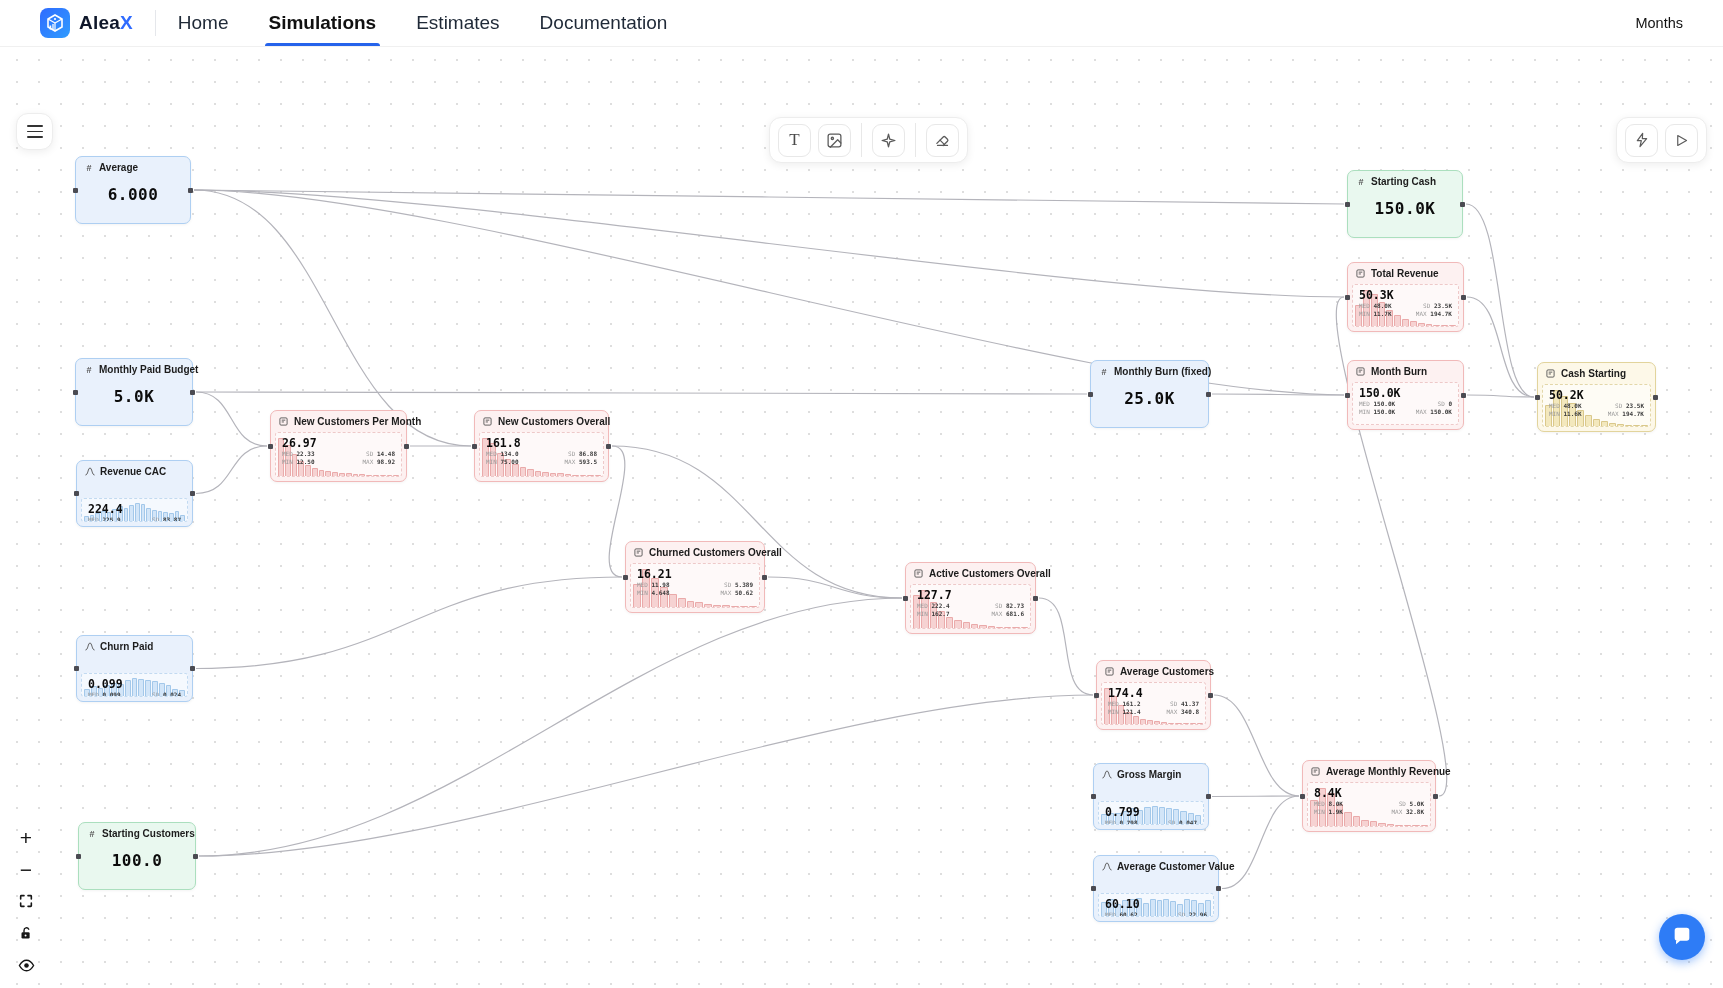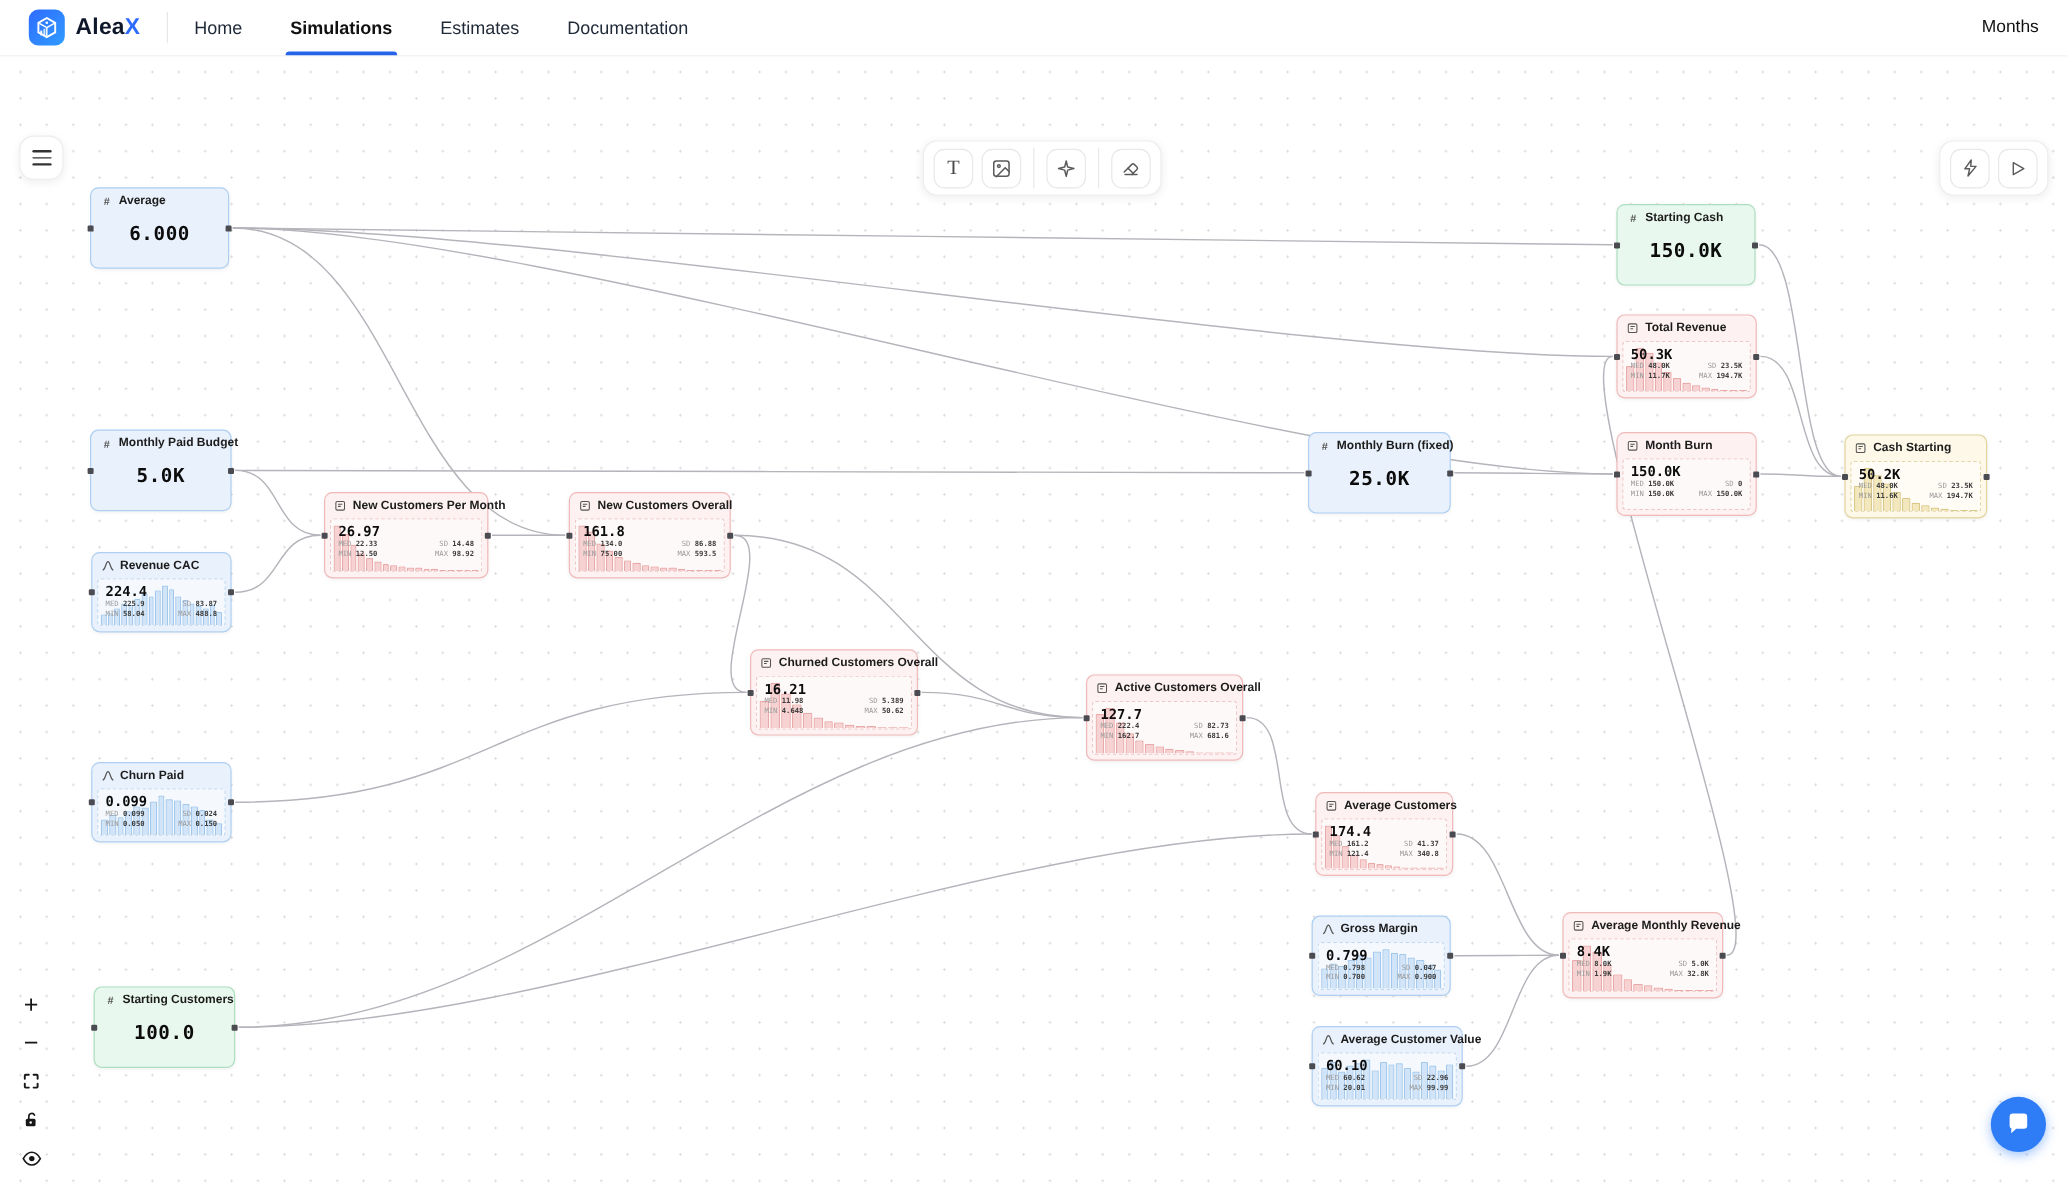--- a/index.html
+++ b/index.html
@@ -1,29 +1,29 @@
 <!DOCTYPE html>
 <html><head>
 <meta charset="utf-8">
 <style>
   * { margin:0; padding:0; box-sizing:border-box; }
   html,body { width:1723px; height:988px; overflow:hidden; background:#fff;
     font-family:"Liberation Sans", sans-serif; }
 
   
   .topbar { position:relative; height:47px; background:#fff; display:flex; align-items:center;
-    border-bottom:1px solid #f0f0f0; padding:0 24px; z-index:50; }
+    border-bottom:1px solid #f0f0f0; padding:0 40px; z-index:50; }
   .brand { display:flex; align-items:center; gap:9px; }
   .logo { width:30px; height:30px; border-radius:8px; background:linear-gradient(135deg,#2f6bff,#2f9cff);
     display:flex; align-items:center; justify-content:center; }
   .brand-name { font-size:19px; font-weight:bold; color:#0f172a; letter-spacing:.2px; }
   .brand-name .accent { color:#2f6bff; }
   .topbar-divider { width:1px; height:26px; background:#e5e7eb; margin:0 22px; }
   .nav { display:flex; align-items:center; gap:40px; height:100%; }
-  .nav-item { position:relative; height:100%; display:flex; align-items:center; font-size:15px;
+  .nav-item { position:relative; height:100%; display:flex; align-items:center; font-size:19px;
     color:#1f2937; cursor:pointer; }
   .nav-item.active { font-weight:600; color:#111; }
   .nav-item.active .underline { position:absolute; left:-4px; right:-4px; bottom:0; height:3px;
     background:#2563eb; border-radius:3px 3px 0 0; }
   .account { margin-left:auto; font-size:14.5px; color:#111; cursor:pointer; }
 
   
   .canvas { position:relative; width:1723px; height:941px; background:#fff;
     background-image:radial-gradient(#dedede 1.1px, transparent 1.1px);
     background-size:22px 22px; background-position:6px 2px; }
@@ -65,21 +65,21 @@
   .node-head { display:flex; align-items:center; gap:5px; padding:5px 8px 2px 8px; }
   .node-icon { font-size:9px; color:#555; width:10px; text-align:center; flex:0 0 auto; line-height:10px; }
   .node-icon svg { display:block; }
   .node-title { font-size:10px; font-weight:600; color:#1c1c1c; white-space:nowrap; }
   .node-value-center { display:flex; align-items:center; justify-content:center; height:calc(100% - 22px);
     font-family:"DejaVu Sans Mono", monospace; font-weight:bold; font-size:16px; color:#0c0c0c;
     padding-bottom:6px; letter-spacing:.5px; }
   .chart-box { position:absolute; left:4px; right:4px; top:21px; bottom:4px; border:1px dashed;
     border-radius:3px; background:rgba(255,255,255,.55); overflow:hidden; }
   .node.pink .chart-box { border-color:#eec9c9; }
-  .node.blue .chart-box { border-color:#c2daf1; }
+  .node.blue .chart-box { border-color:#c2daf1;margin-top:16px; }
   .node.yellow .chart-box { border-color:#e3d7a9; }
   .bars { position:absolute; left:2px; right:2px; bottom:0; top:2px; display:flex; align-items:flex-end; gap:1px; }
   .bar { flex:1 1 0; border:1px solid; border-bottom:none; border-radius:1px 1px 0 0; }
   .node.pink .bar { background:rgba(243,196,196,.75); border-color:rgba(231,160,160,.8); }
   .node.blue .bar { background:rgba(201,224,246,.8); border-color:rgba(158,197,233,.9); }
   .node.yellow .bar { background:rgba(240,226,175,.8); border-color:rgba(216,197,134,.9); }
   .chart-overlay { position:absolute; inset:0; padding:4px 6px; pointer-events:none; }
   .chart-value { font-family:"DejaVu Sans Mono", monospace; font-weight:bold; font-size:11.5px;
     color:#0c0c0c; line-height:1.05; }
   .stats-row { display:flex; justify-content:space-between; margin-top:1px; }

